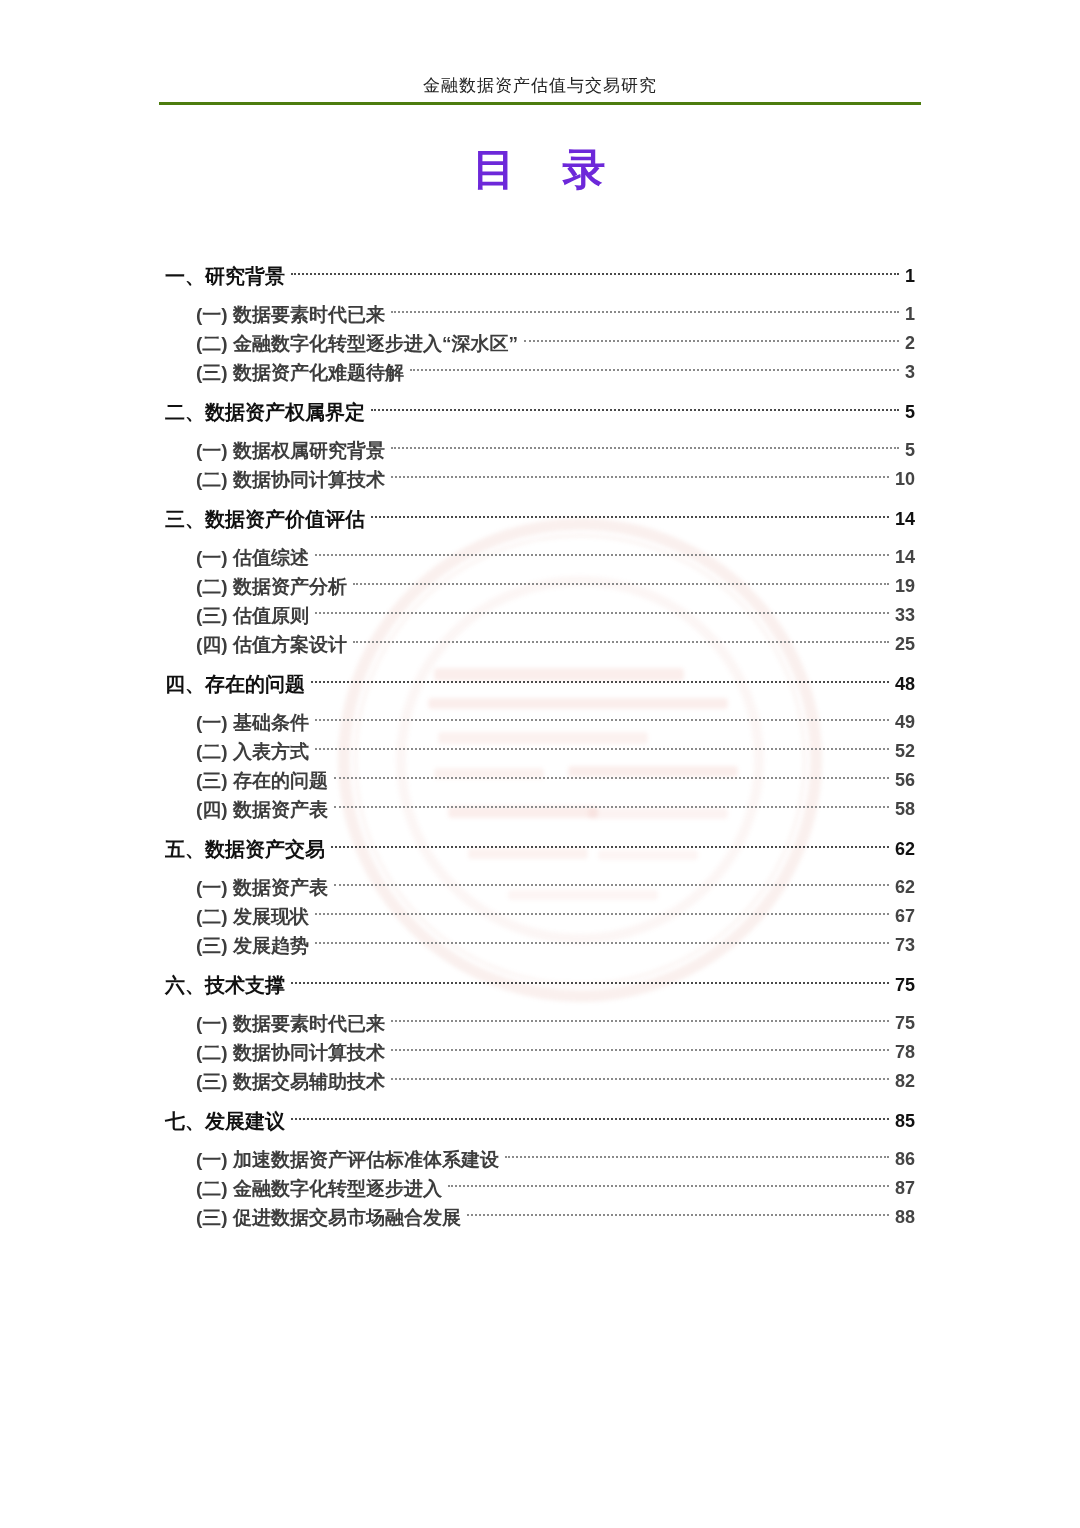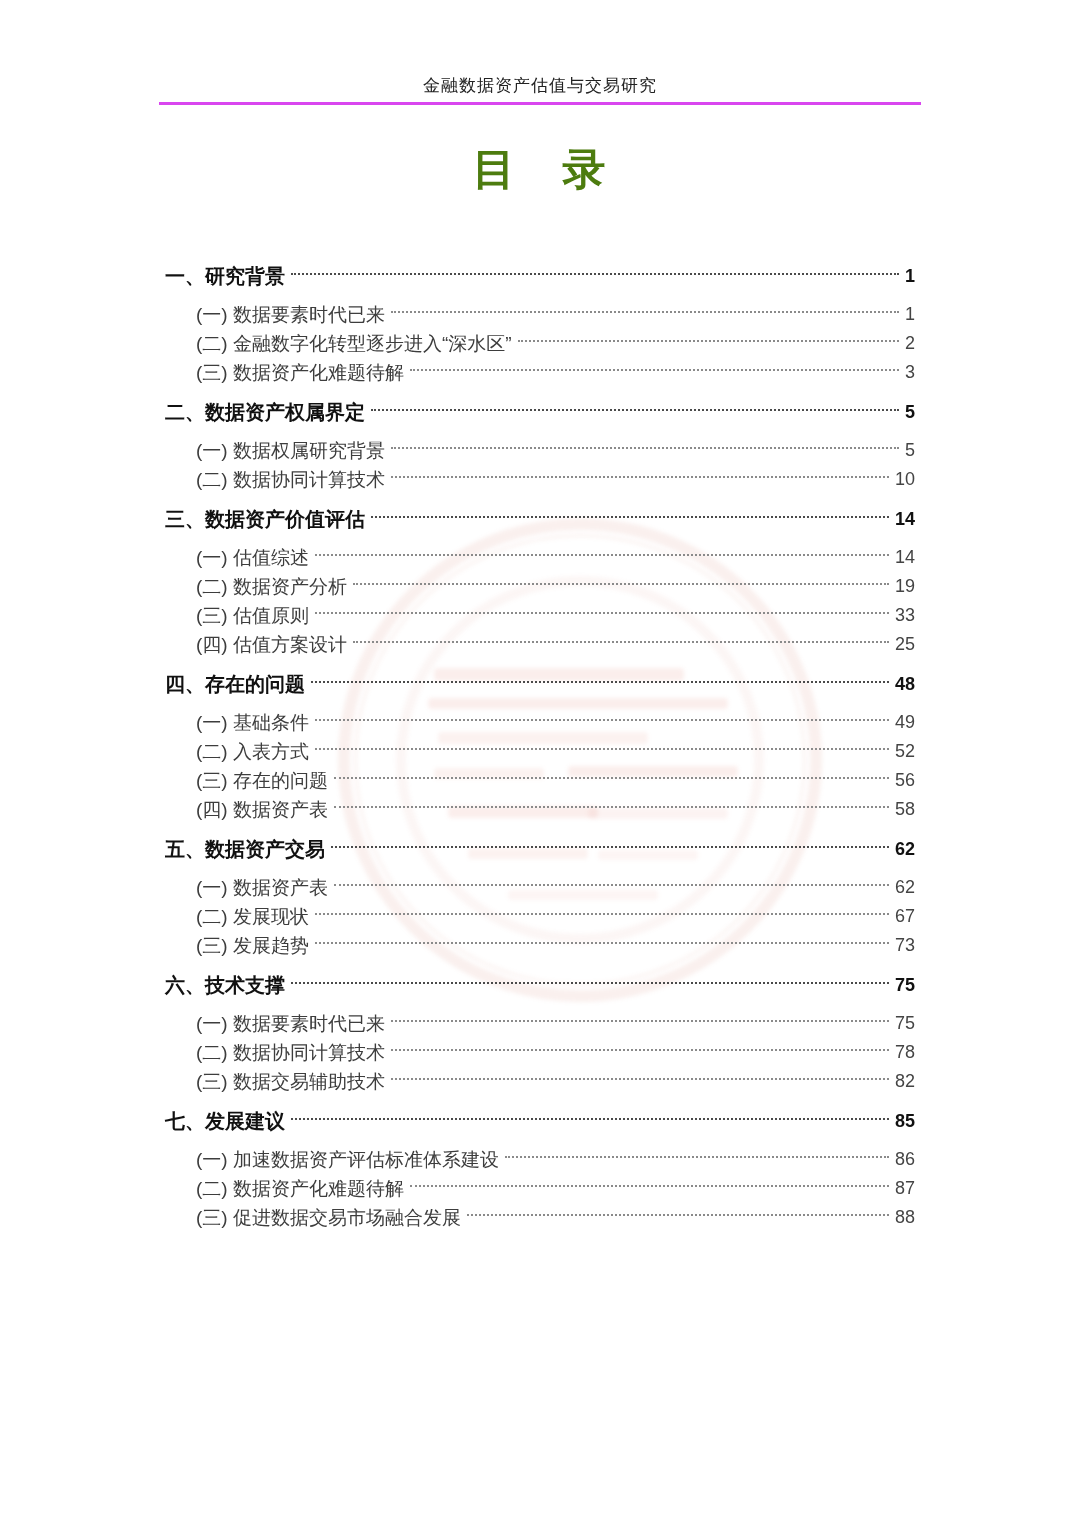--- a/index.html
+++ b/index.html
@@ -17,40 +17,40 @@
     color: #1a1a1a;
   }
 
   
   .doc-header {
     position: relative;
     z-index: 2;
     width: 762px;
     margin: 74px 0 0 159px;
     text-align: center;
-    border-bottom: 3px solid #d946ef;
+    border-bottom: 3px solid #4d7c0f;
     padding-bottom: 5px;
   }
   .doc-header-title {
     font-family: "Liberation Serif", "DejaVu Serif", serif;
     font-size: 17px;
     letter-spacing: 1px;
     color: #222;
   }
 
   
   .doc-title {
     position: relative;
     z-index: 2;
     margin: 36px 0 0 0;
     text-align: center;
     font-family: "Liberation Serif", "DejaVu Serif", serif;
     font-size: 43px;
     font-weight: 700;
-    color: #4d7c0f;
+    color: #6d28d9;
     letter-spacing: 2px;
   }
 
   
   .watermark {
     position: absolute;
     left: 338px;
     top: 518px;
     width: 484px;
     height: 484px;
@@ -110,21 +110,21 @@
     height: 30px;
     margin-bottom: 9px;
     font-size: 20px;
     font-weight: 700;
     color: #111;
   }
   .toc-sub-row {
     height: 29px;
     padding-left: 31px;
     font-size: 19px;
-    font-weight: 400;
+    font-weight: 700;
     color: #3d3d3d;
   }
   .toc-label {
     white-space: nowrap;
     padding-right: 4px;
   }
   .toc-dots {
     flex: 1 1 auto;
     margin: 0 4px 5px 2px;
     border-bottom: 2px dotted #8a8a8a;
@@ -312,21 +312,21 @@
           <span class="toc-label">七、发展建议</span>
           <span class="toc-dots"></span>
           <span class="toc-page">85</span>
         </div>
         <div class="toc-row toc-sub-row">
           <span class="toc-label">(一) 加速数据资产评估标准体系建设</span>
           <span class="toc-dots"></span>
           <span class="toc-page">86</span>
         </div>
         <div class="toc-row toc-sub-row">
-          <span class="toc-label">(二) 数据资产化难题待解</span>
+          <span class="toc-label">(二) 金融数字化转型逐步进入</span>
           <span class="toc-dots"></span>
           <span class="toc-page">87</span>
         </div>
         <div class="toc-row toc-sub-row">
           <span class="toc-label">(三) 促进数据交易市场融合发展</span>
           <span class="toc-dots"></span>
           <span class="toc-page">88</span>
         </div>
       </section>
     </main>

